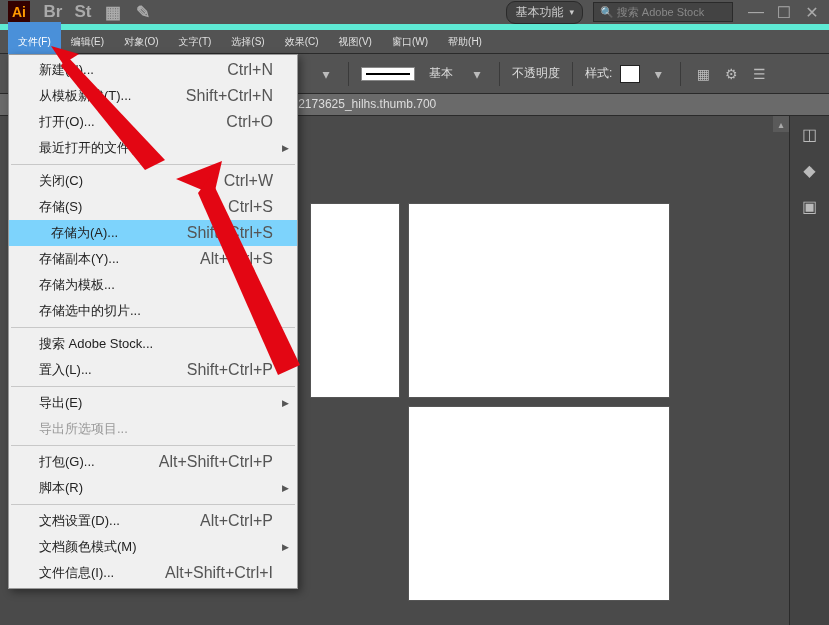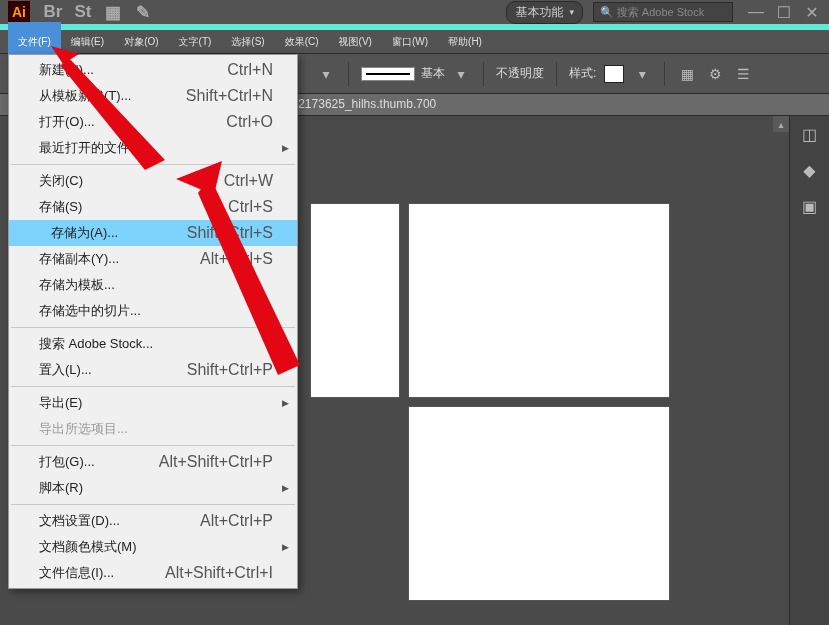--- a/index.html
+++ b/index.html
@@ -14,21 +14,21 @@
     .dropdown-arrow { margin-left: 6px; font-size: 9px; }
     .search-box { margin-left: 10px; width: 140px; height: 20px; background: #434343; border: 1px solid #2a2a2a; color: #888; font-size: 11px; padding: 0 6px; display: flex; align-items: center; }
     .window-controls { display: flex; gap: 10px; margin-left: 14px; color: #aaa; align-items: center; font-size: 16px;}
     .window-control { width: 18px; height: 18px; display: flex; align-items: center; justify-content: center; }
     
     .menubar { height: 24px; background: #535353; display: flex; align-items: center; padding: 0 8px; border-bottom: 1px solid #2a2a2a; }
     .menu-item { color: #e0e0e0; font-size: 10px; padding: 13px 10px; cursor: pointer; }
     .menu-item.active { background: #4a90d9; color: #fff; }
     
     .toolbar { height: 40px; background: #535353; display: flex; align-items: center; padding: 0 8px; border-bottom: 1px solid #2a2a2a; gap: 8px; }
-    .toolbar-section { display: flex; align-items: center; gap: 6px; }
+    .toolbar-section { display: flex; align-items: center; gap: 14px; }
     .toolbar-divider { width: 1px; height: 24px; background: #3a3a3a; margin: 0 4px; }
     .stroke-preview { width: 54px; height: 14px; border: 1px solid #888; background: #fff; position: relative; }
     .stroke-preview::before { content: ''; position: absolute; left: 4px; right: 4px; top: 50%; height: 2px; background: #000; transform: translateY(-50%); }
     .toolbar-label { color: #ddd; font-size: 12px; }
     .color-swatch { width: 20px; height: 18px; background: #fff; border: 1px solid #222; }
     .toolbar-icon { color: #bbb; font-size: 14px; width: 20px; display:flex; justify-content:center;}
     
     .url-bar { height: 22px; background: #6a6a6a; color: #ddd; font-size: 12px; padding: 3px 10px; border-bottom: 1px solid #2a2a2a; white-space: nowrap; overflow: hidden; }
     
     .main-area { display: flex; height: calc(100% - 116px); }

